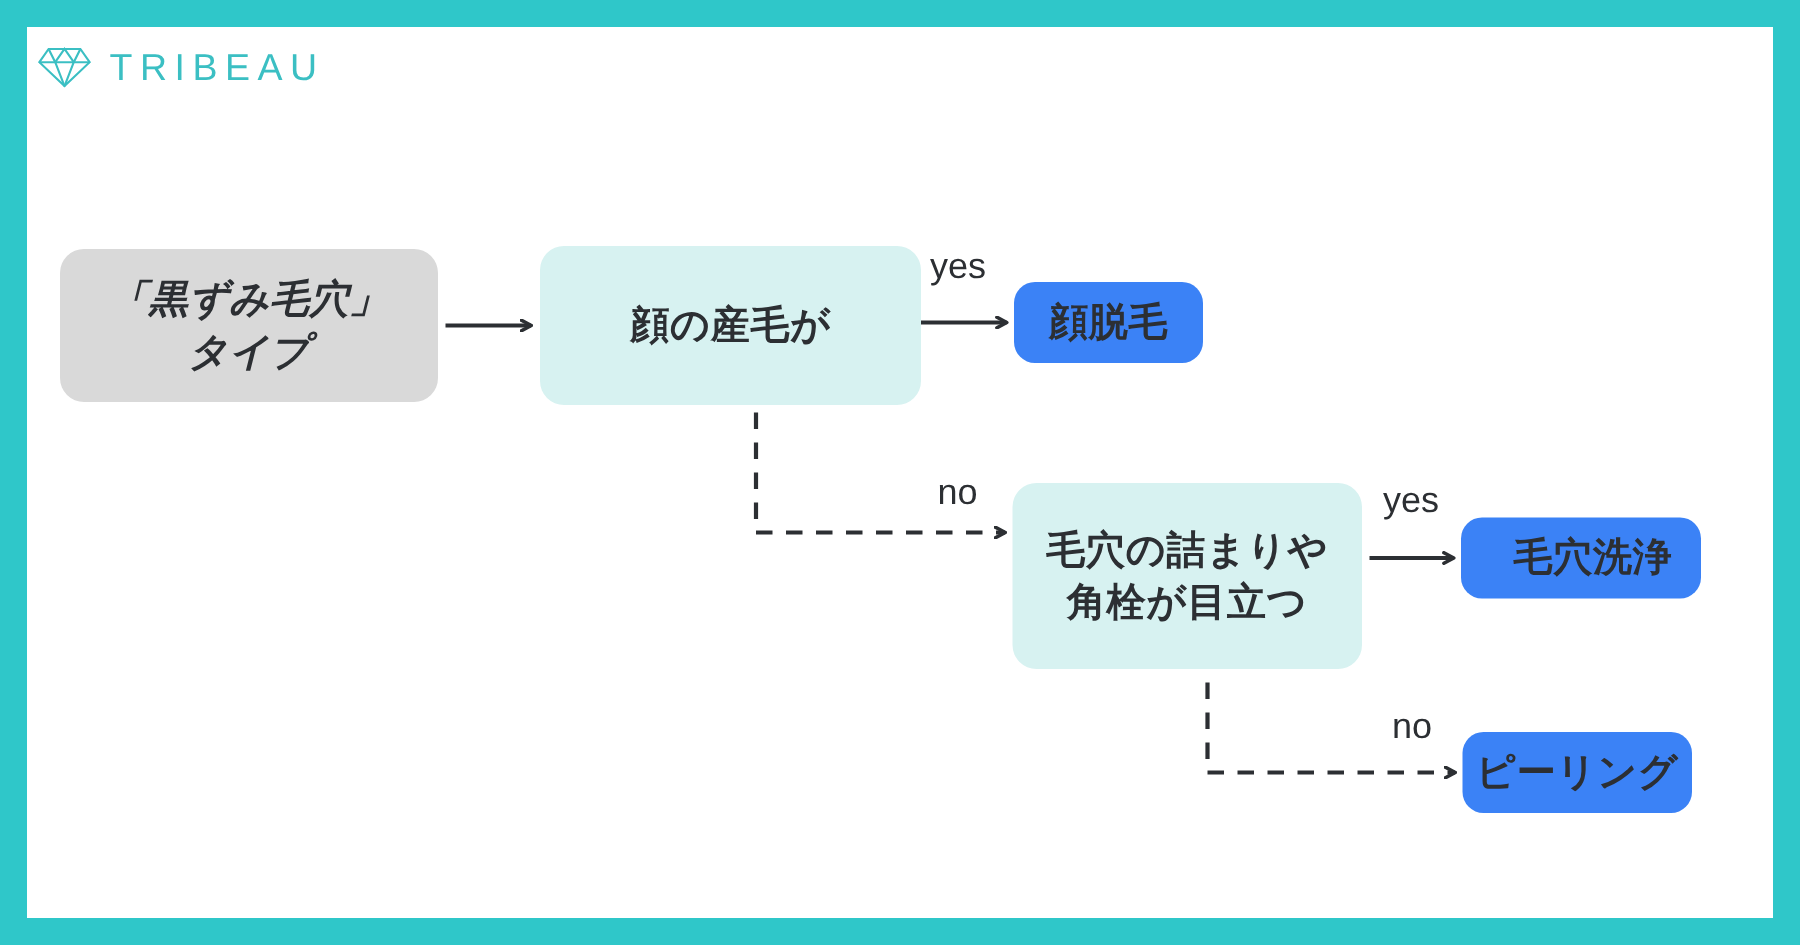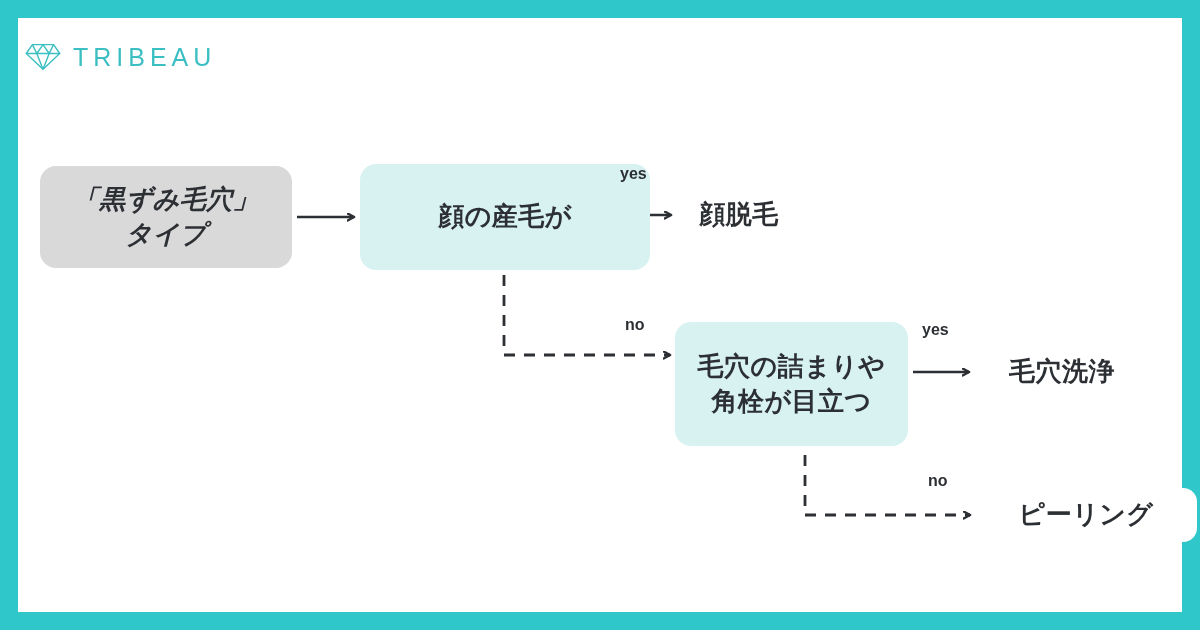--- a/index.html
+++ b/index.html
@@ -21,21 +21,21 @@
     top: 18px;
     width: 1164px;
     height: 594px;
     background: #ffffff;
   }
 
   
   .logo {
     position: absolute;
     left: 7px;
-    top: 24px;
+    top: 12px;
     display: flex;
     align-items: center;
     gap: 12px;
   }
   .logo-mark { width: 36px; height: 30px; display: block; }
   .logo-text {
     font-size: 25px;
     letter-spacing: 5px;
     color: #3bbfc3;
     font-weight: 400;
@@ -70,39 +70,39 @@
     font-size: 26px;
     border-radius: 16px;
     font-style: italic;
   }
   .node-decision {
     background: #d7f2f1;
     font-size: 26px;
     border-radius: 16px;
   }
   .node-result {
-    background: #ffffff;
+    background: #3b82f6;
     font-size: 26px;
     border-radius: 14px;
   }
 
   
   #node-start     { left: 40px;  top: 166px; width: 252px; height: 102px; }
-  #node-dec1      { left: 360px; top: 164px; width: 290px; height: 106px; }
+  #node-dec1      { left: 360px; top: 164px; width: 254px; height: 106px; }
   #node-res1      { left: 676px; top: 188px; width: 126px; height: 54px; }
   #node-dec2      { left: 675px; top: 322px; width: 233px; height: 124px; }
   #node-res2      { left: 974px; top: 345px; width: 160px; height: 54px; padding-left: 16px; }
-  #node-res3      { left: 975px; top: 488px; width: 222px; height: 54px; }
+  #node-res3      { left: 975px; top: 488px; width: 153px; height: 54px; }
 
   
   .edge-label {
     position: absolute;
-    font-size: 16px;
+    font-size: 24px;
     color: #2c2f33;
-    font-weight: 700;
+    font-weight: 400;
     line-height: 1;
     white-space: nowrap;
   }
   #label-yes1 { left: 620px; top: 166px; }
   #label-no1  { left: 625px; top: 317px; }
   #label-yes2 { left: 922px; top: 322px; }
   #label-no2  { left: 928px; top: 473px; }
 </style>
 </head>
 <body>

